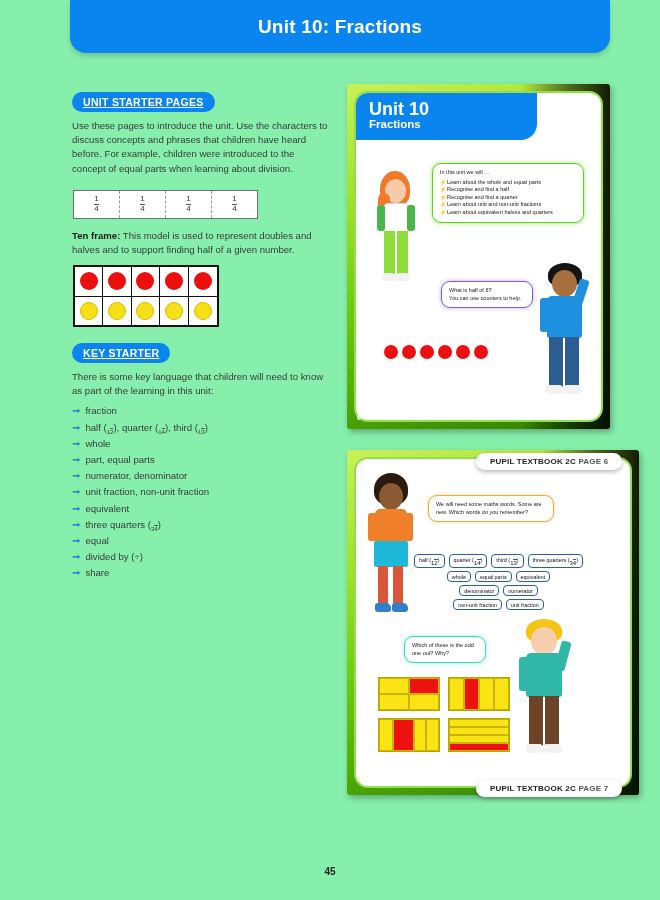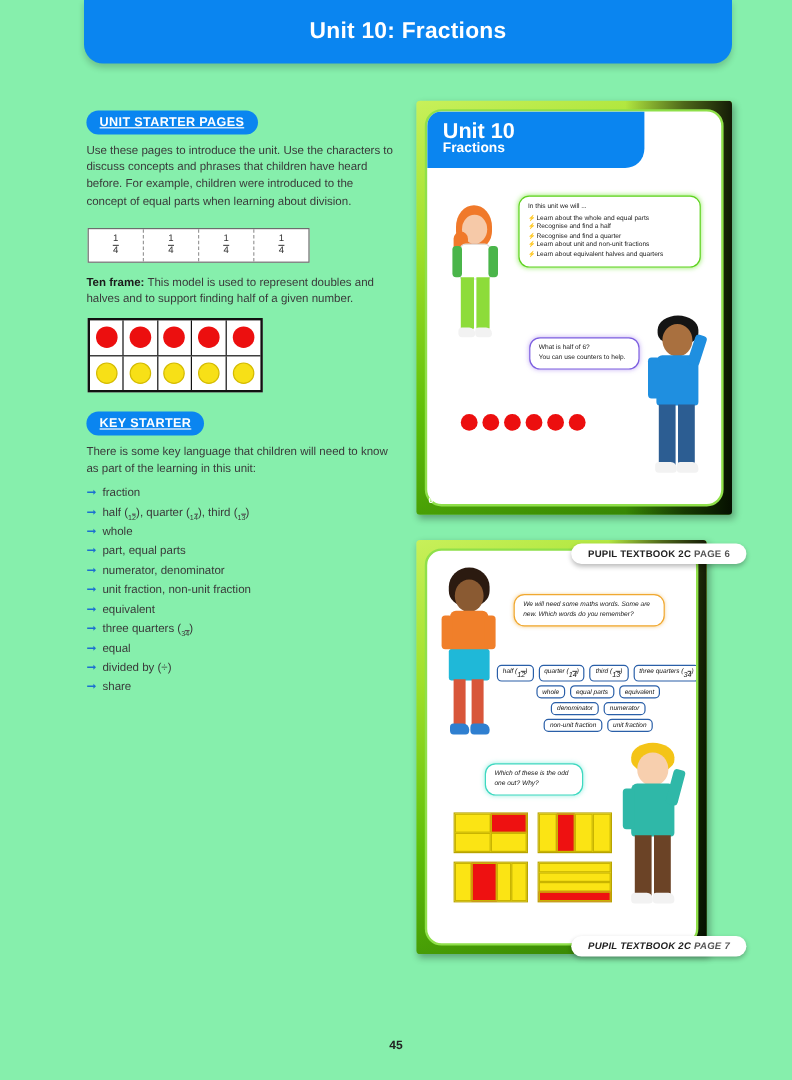--- a/index.html
+++ b/index.html
@@ -382,21 +382,21 @@
 
       <div class="tb-pagenum" style="left:10px; bottom:8px;">6</div>
     </div>
 
     <div class="caption" style="left:129px; top:330px;margin-top:39px;">
       <span>PUPIL TEXTBOOK 2C</span>
       <span class="pg">PAGE 6</span>
     </div>
   </div>
 
-  <div class="tb" style="left:347px; top:450px; width:242px; height:345px;font-style:italic;">
+  <div class="tb" style="left:347px; top:450px; width:292px; height:345px;">
     <div class="tb-frame" style="height:345px;">
       <div class="tb-inner">
 
         <div class="char" style="left:10px; top:14px; width:52px; height:150px;">
           <div class="ch-hair" style="left:8px; top:0px; width:34px; height:32px; background:#2b1a10;"></div>
           <div class="ch-head" style="left:13px; top:10px; width:24px; height:27px; background:#8a5a32;"></div>
           <div class="ch-body" style="left:9px; top:36px; width:32px; height:34px; background:#f07f2a;"></div>
           <div class="ch-arm" style="left:2px; top:40px; width:9px; height:28px; background:#f07f2a;"></div>
           <div class="ch-arm" style="left:38px; top:40px; width:9px; height:28px; background:#f07f2a;"></div>
           <div class="ch-body" style="left:8px; top:68px; width:34px; height:26px; background:#1fb8d8; border-radius:2px;"></div>

